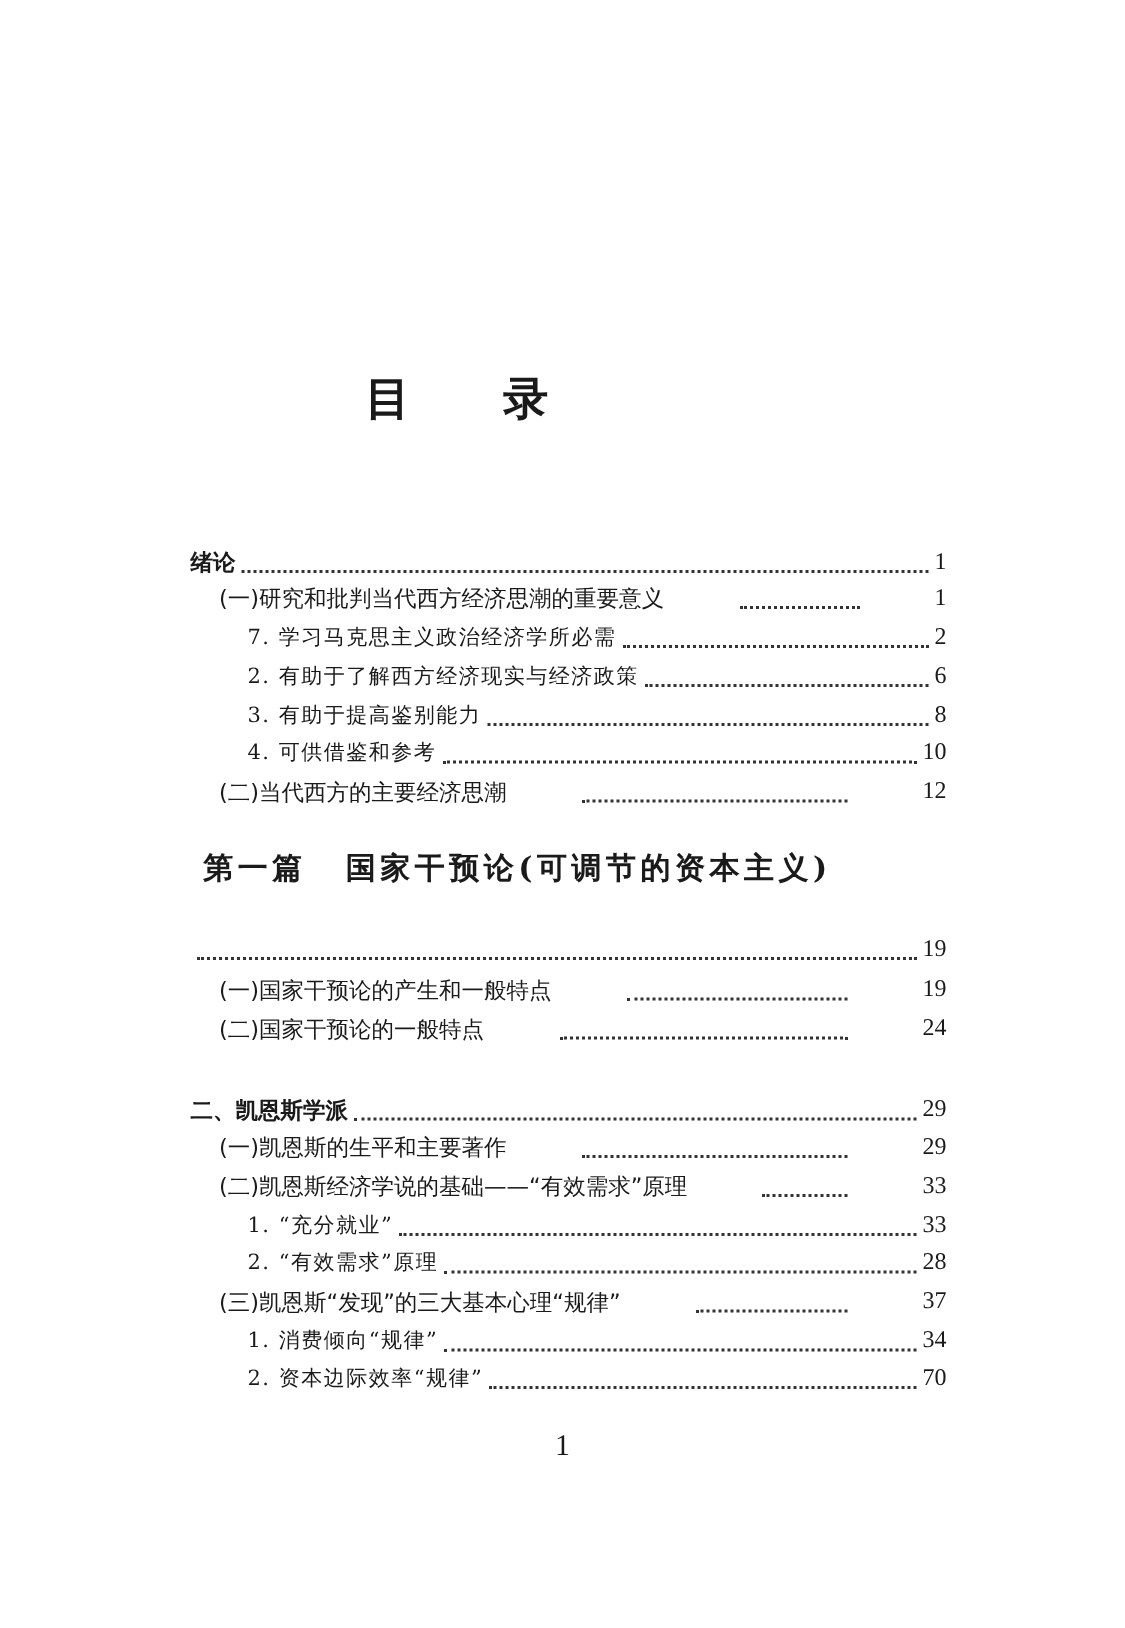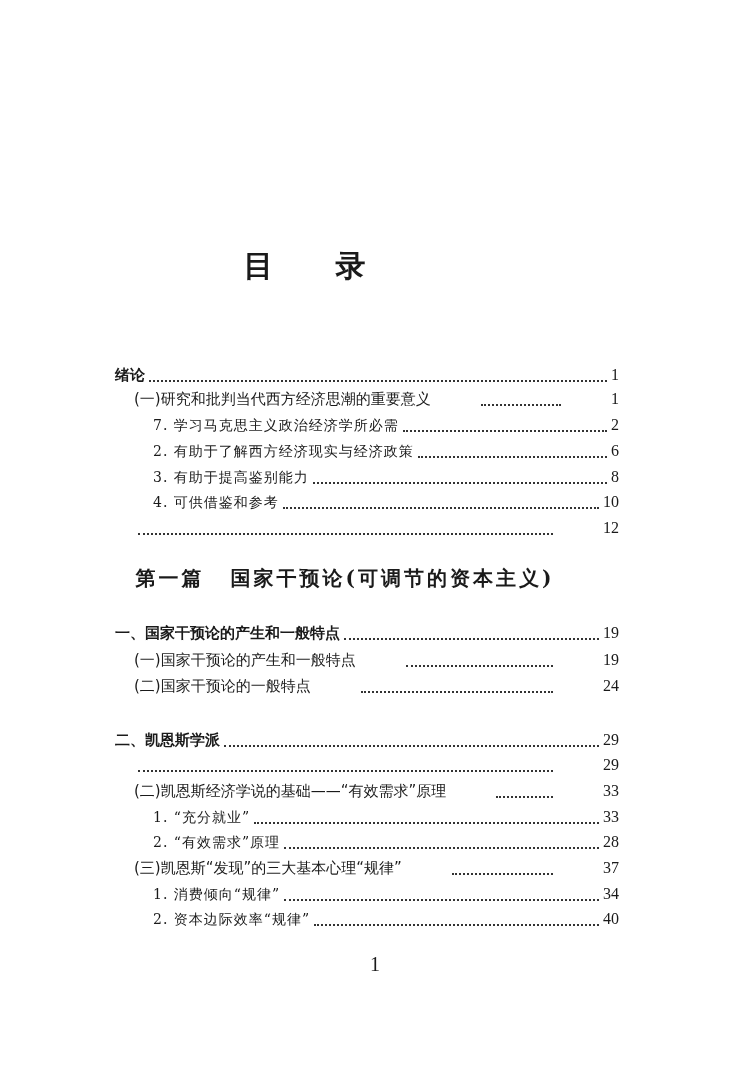--- a/index.html
+++ b/index.html
@@ -2,21 +2,21 @@
 <html><head>
 <meta charset="utf-8">
 <style>
   html, body { margin: 0; padding: 0; background: #ffffff; }
   body { width: 750px; height: 1085px; position: relative; overflow: hidden;
          font-family: "DejaVu Serif", "Liberation Serif", serif; color: #1a1a1a; }
   .page-title { position: absolute; top: 246px; left: 0; width: 609px; text-align: center;
                 font-size: 30px; font-weight: bold; letter-spacing: 0; }
   .page-title span { display: inline-block; }
   .page-title .gap { width: 62px; }
-  .toc-row { position: absolute; left: 115px; width: 504px; height: 24px; display: flex;
+  .toc-row { position: absolute; left: 127px; width: 504px; height: 24px; display: flex;
              align-items: center; font-size: 16px; line-height: 24px; white-space: nowrap; }
   .toc-row .label { flex: 0 0 auto; }
   .toc-row .leader { flex: 1 1 auto; overflow: hidden; margin: 0 4px 5px 4px;
                      border-bottom: 2px dotted #333; height: 1px; align-self: flex-end; }
   .toc-row .page { flex: 0 0 auto; font-family: "Liberation Serif", serif; font-size: 16px; }
   .lvl0 { padding-left: 0; }
   .lvl0 .label { font-weight: bold; font-family: "DejaVu Sans", sans-serif; font-size: 15px; }
   .lvl1 { padding-left: 19px; width: 485px; gap: 46px; }
   .lvl1 .label { font-family: "DejaVu Sans", sans-serif; font-size: 15px; }
   .lvl2 { padding-left: 38px; width: 466px; }
@@ -59,50 +59,51 @@
   <span class="label">3. 有助于提高鉴别能力</span>
   <span class="leader"></span>
   <span class="page">8</span>
 </div>
 <div class="toc-row lvl2" style="top:490px">
   <span class="label">4. 可供借鉴和参考</span>
   <span class="leader"></span>
   <span class="page">10</span>
 </div>
 <div class="toc-row lvl1" style="top:516px">
+  <span class="label">(二)当代西方的主要经济思潮</span>
   <span class="leader"></span>
   <span class="page">12</span>
 </div>
 
 <div class="part-title">
   <span class="num">第一篇</span><span>国家干预论(可调节的资本主义)</span>
 </div>
 
 <div class="toc-row lvl0" style="top:621px">
-  <span class="label">一、国家干预论的产生和一般特点</span>
   <span class="leader"></span>
   <span class="page">19</span>
 </div>
 <div class="toc-row lvl1" style="top:648px">
   <span class="label">(一)国家干预论的产生和一般特点</span>
   <span class="leader"></span>
   <span class="page">19</span>
 </div>
 <div class="toc-row lvl1" style="top:674px">
   <span class="label">(二)国家干预论的一般特点</span>
   <span class="leader"></span>
   <span class="page">24</span>
 </div>
 
 <div class="toc-row lvl0" style="top:728px">
   <span class="label">二、凯恩斯学派</span>
   <span class="leader"></span>
   <span class="page">29</span>
 </div>
 <div class="toc-row lvl1" style="top:753px">
+  <span class="label">(一)凯恩斯的生平和主要著作</span>
   <span class="leader"></span>
   <span class="page">29</span>
 </div>
 <div class="toc-row lvl1" style="top:779px">
   <span class="label">(二)凯恩斯经济学说的基础——“有效需求”原理</span>
   <span class="leader"></span>
   <span class="page">33</span>
 </div>
 <div class="toc-row lvl2" style="top:805px">
   <span class="label">1. “充分就业”</span>
@@ -120,16 +121,16 @@
   <span class="page">37</span>
 </div>
 <div class="toc-row lvl2" style="top:882px">
   <span class="label">1. 消费倾向“规律”</span>
   <span class="leader"></span>
   <span class="page">34</span>
 </div>
 <div class="toc-row lvl2" style="top:907px">
   <span class="label">2. 资本边际效率“规律”</span>
   <span class="leader"></span>
-  <span class="page">40</span>
+  <span class="page">70</span>
 </div>
 
 <div class="page-number">1</div>
 
 </body></html>

